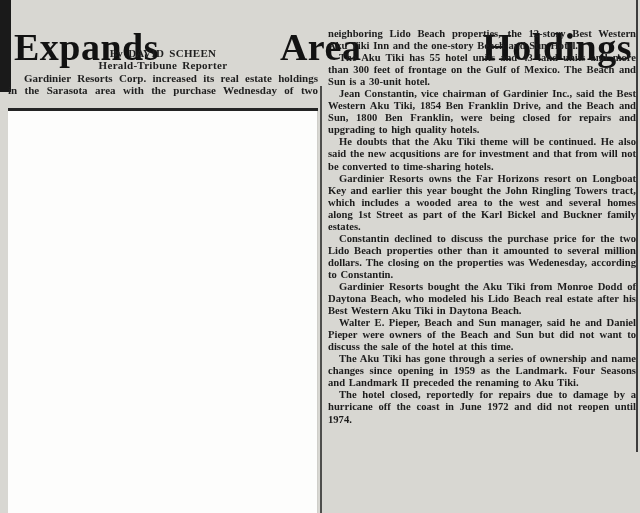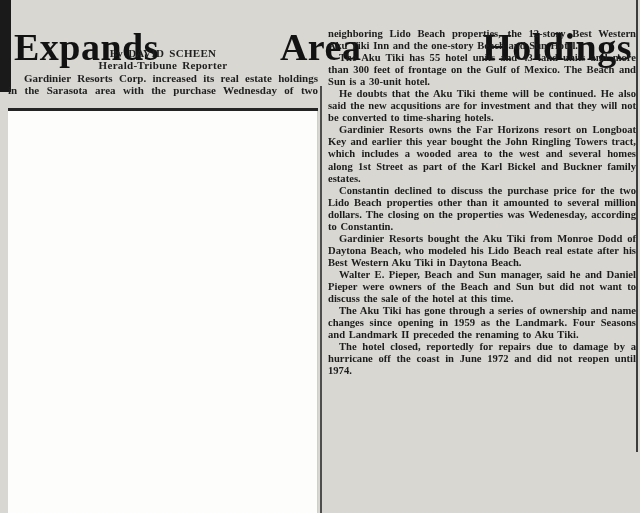--- a/index.html
+++ b/index.html
@@ -132,21 +132,22 @@
 
   <p class="intro">Gardinier Resorts Corp. increased its real estate holdings in the Sarasota area with the purchase Wednesday of two</p>
 
   <div class="rule"></div>
   <div class="photo-box"></div>
   <div class="divider"></div>
 
   <div class="article">
     <p class="no-indent">neighboring Lido Beach properties, the 12-story Best Western Aku Tiki Inn and the one-story Beach and Sun Hotel.</p>
     <p>The Aku Tiki has 55 hotel units and 43 land units and more than 300 feet of frontage on the Gulf of Mexico. The Beach and Sun is a 30-unit hotel.</p>
-    <p>He doubts that the Aku Tiki theme will be continued. He also said the new acqusitions are for investment and that they will not be converted to time-sharing hotels.</p>
+    <p>Jean Constantin, vice chairman of Gardinier Inc., said the Best Western Aku Tiki, 1854 Ben Franklin Drive, and the Beach and Sun, 1800 Ben Franklin, were being closed for repairs and upgrading to high quality hotels.</p>
+    <p>He doubts that the Aku Tiki theme will be continued. He also said the new acqusitions are for investment and that from will not be converted to time-sharing hotels.</p>
     <p>Gardinier Resorts owns the Far Horizons resort on Longboat Key and earlier this year bought the John Ringling Towers tract, which includes a wooded area to the west and several homes along 1st Street as part of the Karl Bickel and Buckner family estates.</p>
     <p>Constantin declined to discuss the purchase price for the two Lido Beach properties other than it amounted to several million dollars. The closing on the properties was Wedenesday, according to Constantin.</p>
     <p>Gardinier Resorts bought the Aku Tiki from Monroe Dodd of Daytona Beach, who modeled his Lido Beach real estate after his Best Western Aku Tiki in Daytona Beach.</p>
     <p>Walter E. Pieper, Beach and Sun manager, said he and Daniel Pieper were owners of the Beach and Sun but did not want to discuss the sale of the hotel at this time.</p>
     <p>The Aku Tiki has gone through a series of ownership and name changes since opening in 1959 as the Landmark. Four Seasons and Landmark II preceded the renaming to Aku Tiki.</p>
     <p>The hotel closed, reportedly for repairs due to damage by a hurricane off the coast in June 1972 and did not reopen until 1974.</p>
   </div>
 
 </div>
 

